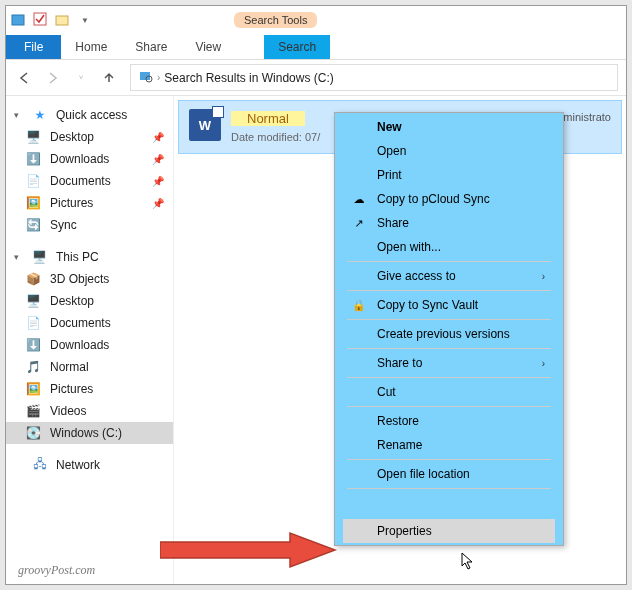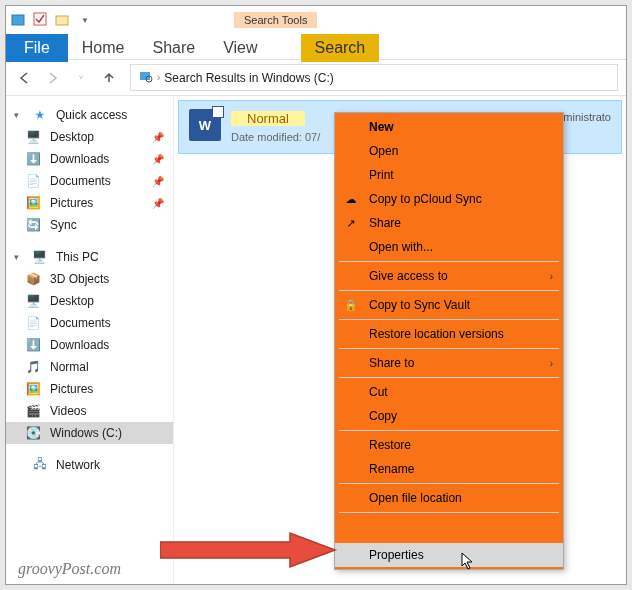--- a/index.html
+++ b/index.html
@@ -3,28 +3,28 @@
 <meta charset="utf-8">
 <style>
 * { box-sizing: border-box; margin: 0; padding: 0; font-family: "Segoe UI", sans-serif; }
 body { width: 632px; height: 590px; background: #e8e8e8; padding: 5px; overflow: hidden; }
 .window { width: 622px; height: 580px; background: #fff; border: 1px solid #999; position: relative; overflow: hidden; }
 
 
 .titlebar { height: 28px; display: flex; align-items: center; padding: 0 4px; font-size: 12px; }
 .qat { display: flex; gap: 4px; align-items: center; }
 .qat-icon { width: 18px; height: 18px; display: inline-flex; align-items: center; justify-content: center; }
-.contextual-tab { background: #fcd5b4; padding: 2px 10px; font-size: 11px; color: #333; margin-left: 140px; }
+.contextual-tab { background: #fcd5b4; padding: 2px 10px; font-size: 11px; color: #333; margin-left: 140px; border-radius: 6px; }
 .title-text { margin-left: 20px; font-size: 12px; color: #000; }
 
 
-.ribbon { height: 26px; display: flex; align-items: flex-start; font-size: 16px; border-bottom: 1px solid #ddd; }
+.ribbon { height: 26px; display: flex; align-items: center; font-size: 12px; border-bottom: 1px solid #ddd; }
 .file-tab { background: #1979ca; color: #fff; padding: 5px 18px; }
 .tab { padding: 5px 14px; color: #444; }
-.tab-search { background: #eab308; color: #333; }
+.tab-search { background: #0ea5e9; color: #333; }
 
 
 .navbar { height: 36px; display: flex; align-items: center; padding: 0 8px; gap: 6px; border-bottom: 1px solid #e5e5e5; }
 .nav-arrow { width: 22px; height: 22px; display: flex; align-items: center; justify-content: center; color: #555; }
 .nav-arrow.disabled { color: #bbb; }
 .breadcrumb { display: flex; align-items: center; gap: 4px; font-size: 12px; color: #222; }
 
 
 .body { display: flex; height: calc(100% - 90px); position: relative; }
 .sidebar { width: 168px; border-right: 1px solid #eee; padding: 8px 0; overflow: hidden; }
@@ -39,32 +39,32 @@
 
 .content { flex: 1; position: relative; }
 .file-row { display: flex; align-items: flex-start; gap: 10px; padding: 8px 10px; background: #cce8ff; border: 1px solid #99d1ff; margin: 4px; position: relative; }
 .file-icon { width: 32px; height: 32px; background: #2b579a; border-radius: 2px; display: flex; align-items: center; justify-content: center; color: #fff; font-weight: bold; font-size: 13px; position: relative; }
 .file-icon::after { content: ""; position: absolute; right: -3px; top: -3px; width: 10px; height: 10px; background: #fff; border: 1px solid #2b579a; }
 .file-name { font-size: 13px; color: #a16207; background: #fff59d; padding: 0 16px; }
 .file-sub { font-size: 11px; color: #666; }
 .file-path { position: absolute; right: 10px; top: 10px; font-size: 11px; color: #555; }
 
 
-.context-menu { position: absolute; left: 328px; top: 106px; width: 230px; background: #f97316; border: 1px solid #aaa; box-shadow: 2px 2px 6px rgba(0,0,0,0.25); font-size: 12px; padding: 2px 0; }
+.context-menu { position: absolute; left: 328px; top: 106px; width: 230px; background: #7dd3fc; border: 1px solid #aaa; box-shadow: 2px 2px 6px rgba(0,0,0,0.25); font-size: 12px; padding: 2px 8px; }
 .menu-item { display: flex; align-items: center; padding: 5px 10px 5px 34px; position: relative; color: #000; }
 .menu-item.bold { font-weight: 600; }
 .menu-item.hover { background: #d8d8d8; margin-top: 30px; }
 .menu-sep { height: 1px; background: #ccc; margin: 2px 4px; }
 .menu-icon { position: absolute; left: 8px; width: 16px; height: 16px; display: flex; align-items: center; justify-content: center; font-size: 11px; }
 .submenu-arrow { position: absolute; right: 10px; color: #333; font-size: 10px; }
 
 
 .big-arrow { position: absolute; left: 154px; top: 524px; pointer-events: none; }
 
-.watermark { position: absolute; left: 12px; bottom: 6px; font-size: 16px; color: #7a7a7a; font-style: italic; font-family: Georgia, serif; }
+.watermark { position: absolute; left: 12px; bottom: 6px; font-size: 12px; color: #7a7a7a; font-style: italic; font-family: Georgia, serif; }
 
 .cursor { position: absolute; left: 455px; top: 546px; font-size: 14px; color: #000; pointer-events: none; }
 </style>
 </head>
 <body>
 
 <div class="window">
 
   <div class="titlebar">
     <div class="qat">
@@ -255,33 +255,30 @@
         <span>Give access to</span>
         <span class="submenu-arrow">›</span>
       </div>
       <div class="menu-sep"></div>
       <div class="menu-item">
         <span class="menu-icon">🔒</span>
         <span>Copy to Sync Vault</span>
       </div>
       <div class="menu-sep"></div>
       <div class="menu-item">
-        <span>Restore location versions</span>
+        <span>Create previous versions</span>
       </div>
       <div class="menu-sep"></div>
       <div class="menu-item">
         <span>Share to</span>
         <span class="submenu-arrow">›</span>
       </div>
       <div class="menu-sep"></div>
       <div class="menu-item">
         <span>Cut</span>
-      </div>
-      <div class="menu-item">
-        <span>Copy</span>
       </div>
       <div class="menu-sep"></div>
       <div class="menu-item">
         <span>Restore</span>
       </div>
       <div class="menu-item">
         <span>Rename</span>
       </div>
       <div class="menu-sep"></div>
       <div class="menu-item">

